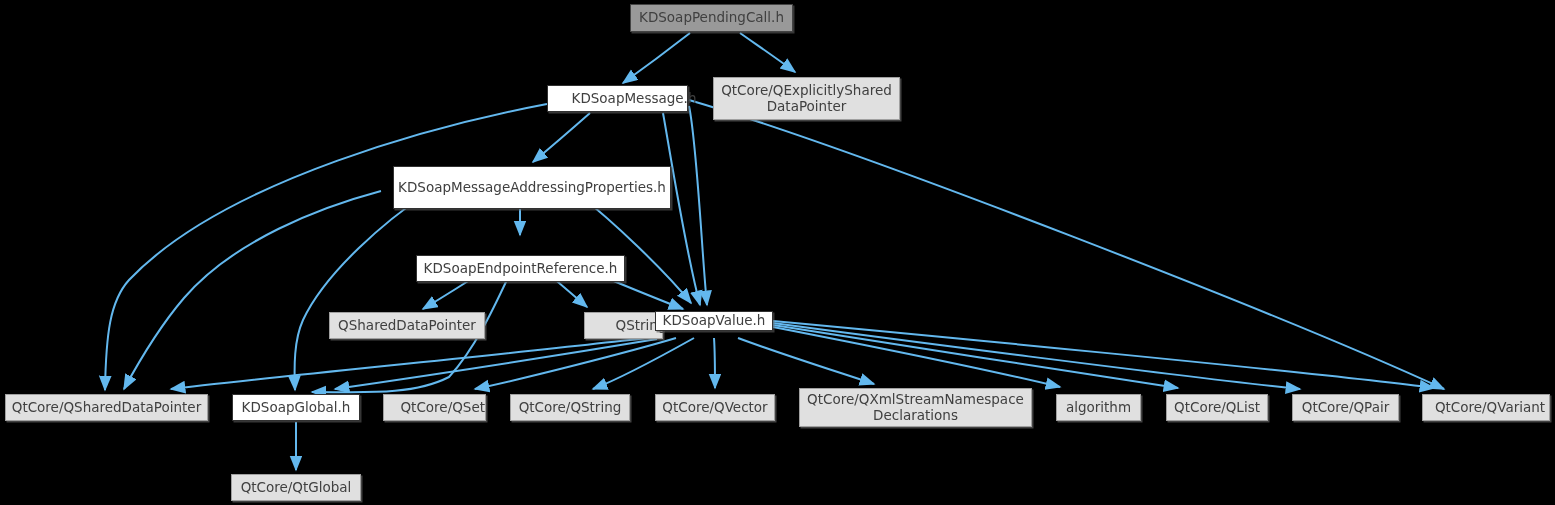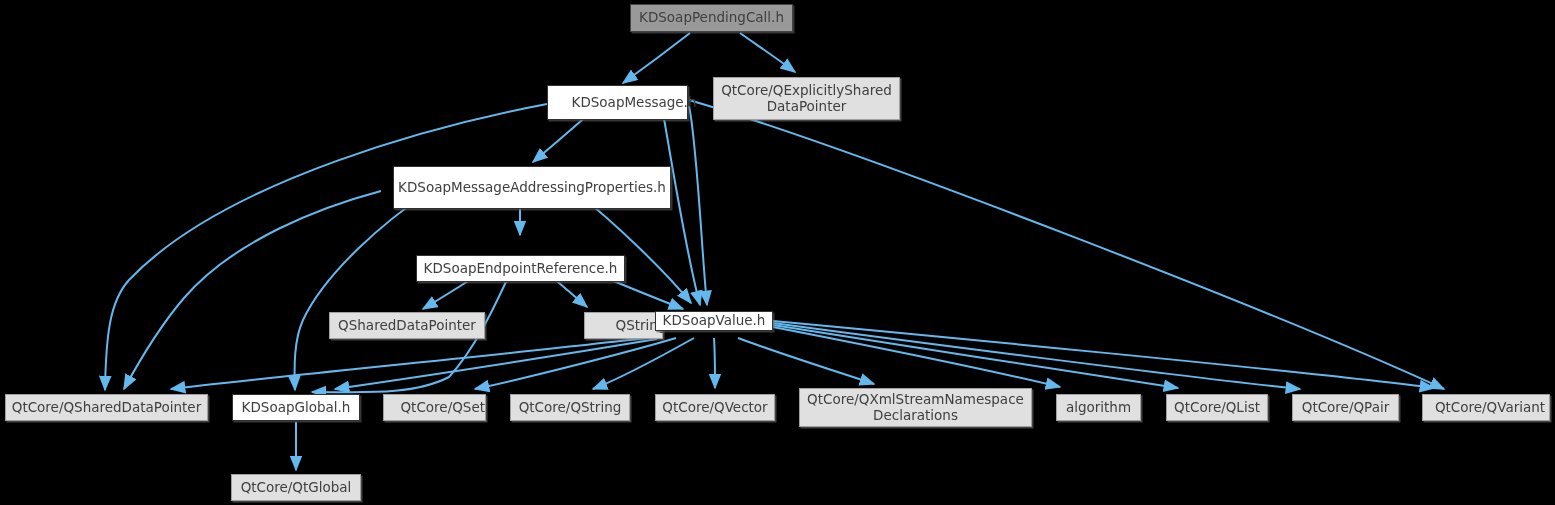--- a/index.html
+++ b/index.html
@@ -88,21 +88,21 @@
         <path d="M 738,338 C 778,353 835,371 874,384" fill="none" stroke="#63b8ee" stroke-width="2" marker-end="url(#arrow)"></path>
         <path d="M 773,327 C 840,340 985,369 1060,387" fill="none" stroke="#63b8ee" stroke-width="2" marker-end="url(#arrow)"></path>
         <path d="M 773,325 C 856,339 1085,373 1178,388" fill="none" stroke="#63b8ee" stroke-width="2" marker-end="url(#arrow)"></path>
         <path d="M 773,323 C 869,336 1183,377 1300,389" fill="none" stroke="#63b8ee" stroke-width="2" marker-end="url(#arrow)"></path>
         <path d="M 773,321 C 881,331 1323,373 1434,388" fill="none" stroke="#63b8ee" stroke-width="2" marker-end="url(#arrow)"></path>
         <path d="M 296,422 C 296,437 296,457 296,470" fill="none" stroke="#63b8ee" stroke-width="2" marker-end="url(#arrow)"></path>
       </g>
   </svg>
   <div id="node-layer">
       <div class="node node-root" style="left: 630px; top: 4px; width: 163px; height: 28px;"><span class="node-label">KDSoapPendingCall.h</span></div>
-      <div class="node node-file" style="left: 547px; top: 85px; width: 141px; height: 35px; padding-left: 33px;"><span class="node-label">KDSoapMessage.h</span></div>
+      <div class="node node-file" style="left: 547px; top: 85px; width: 141px; height: 27px; padding-left: 33px;"><span class="node-label">KDSoapMessage.h</span></div>
       <div class="node node-plain" style="left: 713px; top: 77px; width: 187px; height: 43px;"><span class="node-label">QtCore/QExplicitlyShared
 DataPointer</span></div>
       <div class="node node-file" style="left: 393px; top: 166px; width: 278px; height: 43px;"><span class="node-label">KDSoapMessageAddressingProperties.h</span></div>
       <div class="node node-file" style="left: 416px; top: 239px; width: 209px; height: 27px; margin-top: 16px;"><span class="node-label">KDSoapEndpointReference.h</span></div>
       <div class="node node-plain" style="left: 329px; top: 312px; width: 156px; height: 27px;"><span class="node-label">QSharedDataPointer</span></div>
       <div class="node node-plain" style="left: 584px; top: 312px; width: 79px; height: 27px; padding-left: 35px;"><span class="node-label">QString</span></div>
       <div class="node node-file" style="left: 655px; top: 311px; width: 118px; height: 20px;"><span class="node-label">KDSoapValue.h</span></div>
       <div class="node node-plain" style="left: 5px; top: 394px; width: 203px; height: 27px;"><span class="node-label">QtCore/QSharedDataPointer</span></div>
       <div class="node node-file" style="left: 232px; top: 394px; width: 128px; height: 27px;"><span class="node-label">KDSoapGlobal.h</span></div>
       <div class="node node-plain" style="left: 383px; top: 394px; width: 103px; height: 27px; justify-content: flex-end;"><span class="node-label">QtCore/QSet</span></div>

